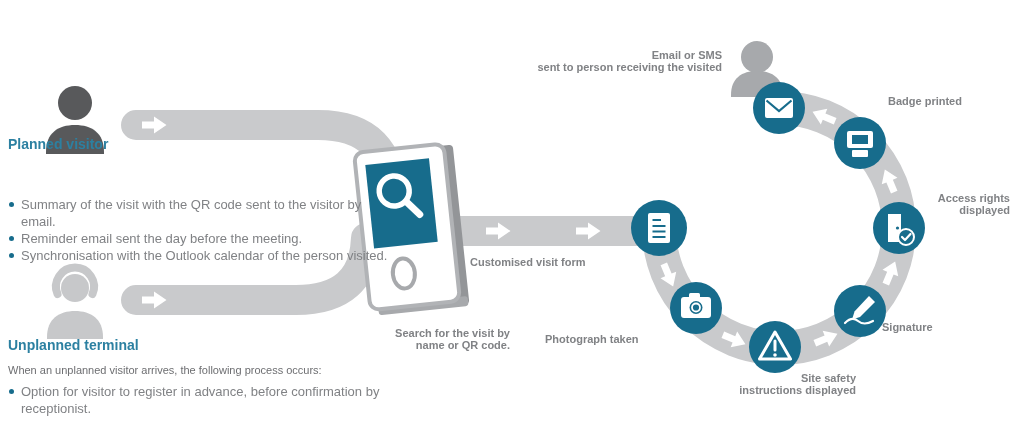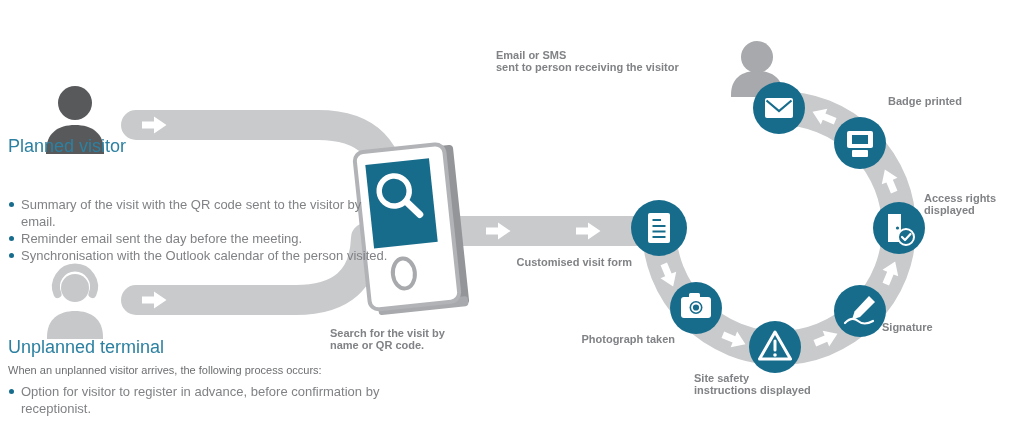--- a/index.html
+++ b/index.html
@@ -5,28 +5,28 @@
   :root{
     --teal:#176c8c; --heading:#2c80a1; --path:#c9cacc; --label:#808285;
     --body:#6d6e71; --darkperson:#58595b; --lightperson:#c7c8ca; --midperson:#a7a9ac;
   }
   *{margin:0;padding:0;box-sizing:border-box}
   html,body{background:#fff}
   body{font-family:"Liberation Sans",sans-serif}
   .canvas{position:relative;width:1020px;height:437px;background:#fff;overflow:hidden}
   .layer{position:absolute;left:0;top:0}
   .canvas > div,.canvas > ul{position:absolute}
-  .heading{font-size:18px;font-weight:normal;color:var(--heading)}
+  .heading{font-size:14px;font-weight:bold;color:var(--heading)}
   .intro{font-size:11px;color:var(--body)}
   .bullets{list-style:none}
   .bullets li{position:relative;padding-left:13px;font-size:13px;color:var(--label);line-height:17px}
   .bullets li::before{content:"";position:absolute;left:1px;top:6px;width:5px;height:5px;border-radius:50%;background:var(--teal)}
   .label{font-size:11px;font-weight:bold;color:var(--label);line-height:12px}
-  .center{text-align:left}
-  .right{text-align:right}
+  .center{text-align:right}
+  .right{}
   .f-teal{fill:var(--teal)} .f-white{fill:#fff} .f-dark{fill:var(--darkperson)}
   .f-light{fill:var(--lightperson)} .f-mid{fill:var(--midperson)}
   .s-white{stroke:#fff} .s-teal{stroke:var(--teal)} .s-path{stroke:var(--path)} .s-light{stroke:var(--lightperson)}
 </style>
 </head>
 <body>
 
 <div class="canvas">
 
   <svg class="layer" width="1020" height="437" viewBox="0 0 1020 437">
@@ -180,16 +180,16 @@
 
   <div class="label center" style="left:924px;top:192px;width:86px">
     <div>Access rights</div>
     <div>displayed</div>
   </div>
 
   <div class="label" style="left:888px;top:95px;width:110px">Badge printed</div>
 
   <div class="label center" style="left:496px;top:49px;width:226px">
     <div>Email or SMS</div>
-    <div>sent to person receiving the visitor</div>
+    <div>sent to person receiving the visited</div>
   </div>
 
 </div>
 
 </body></html>

